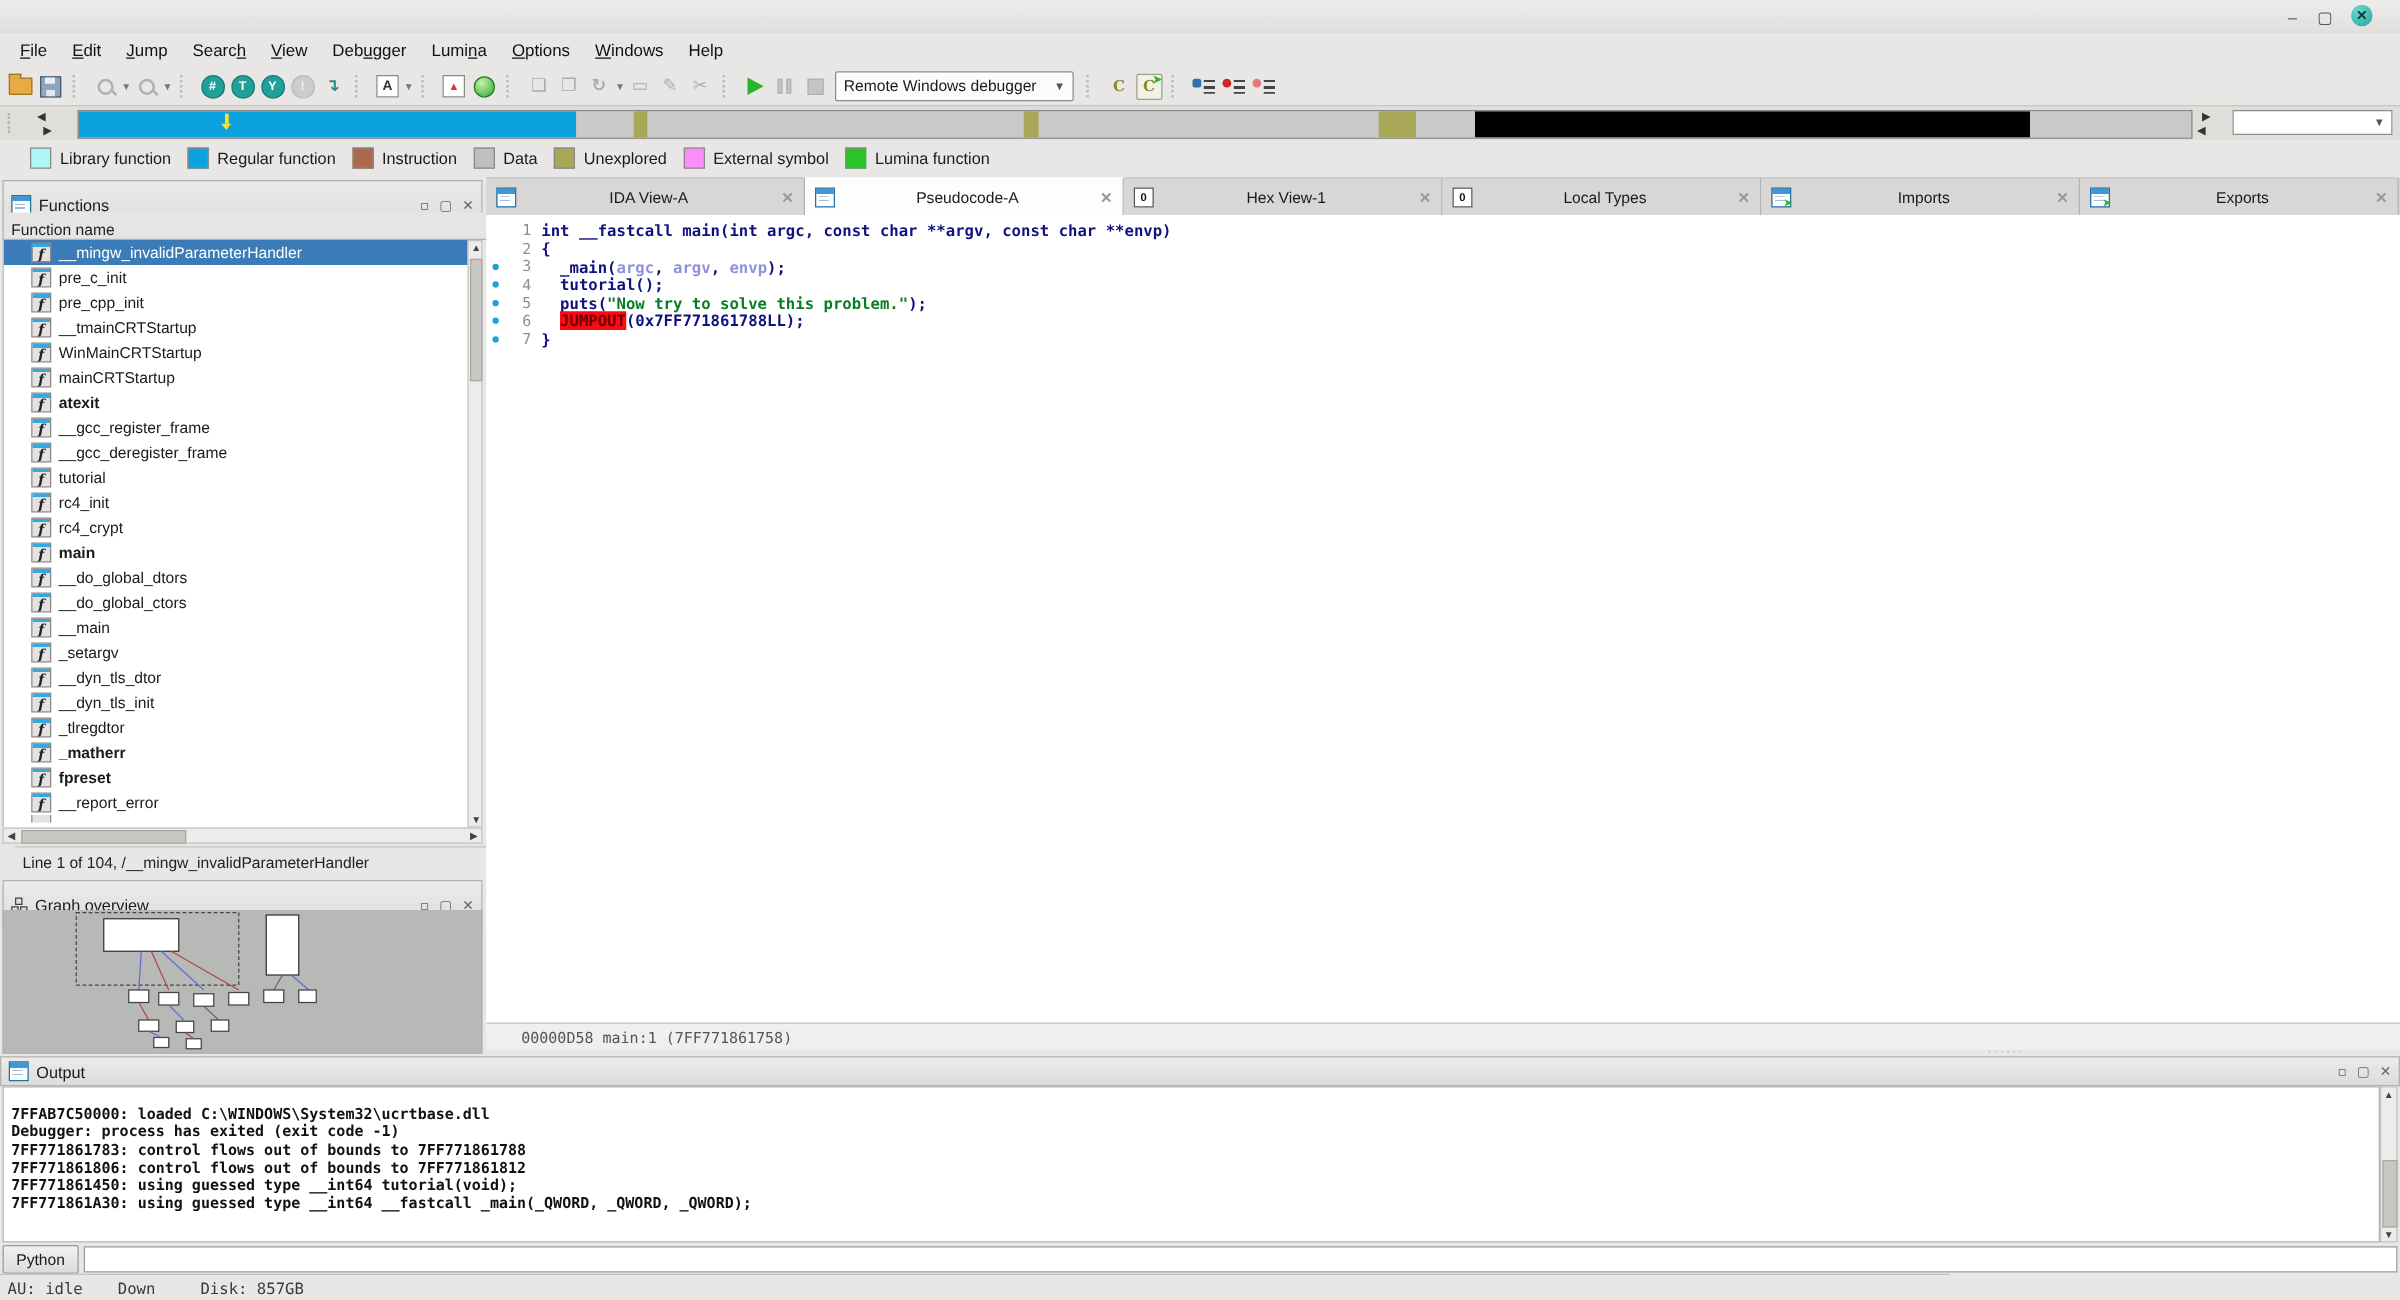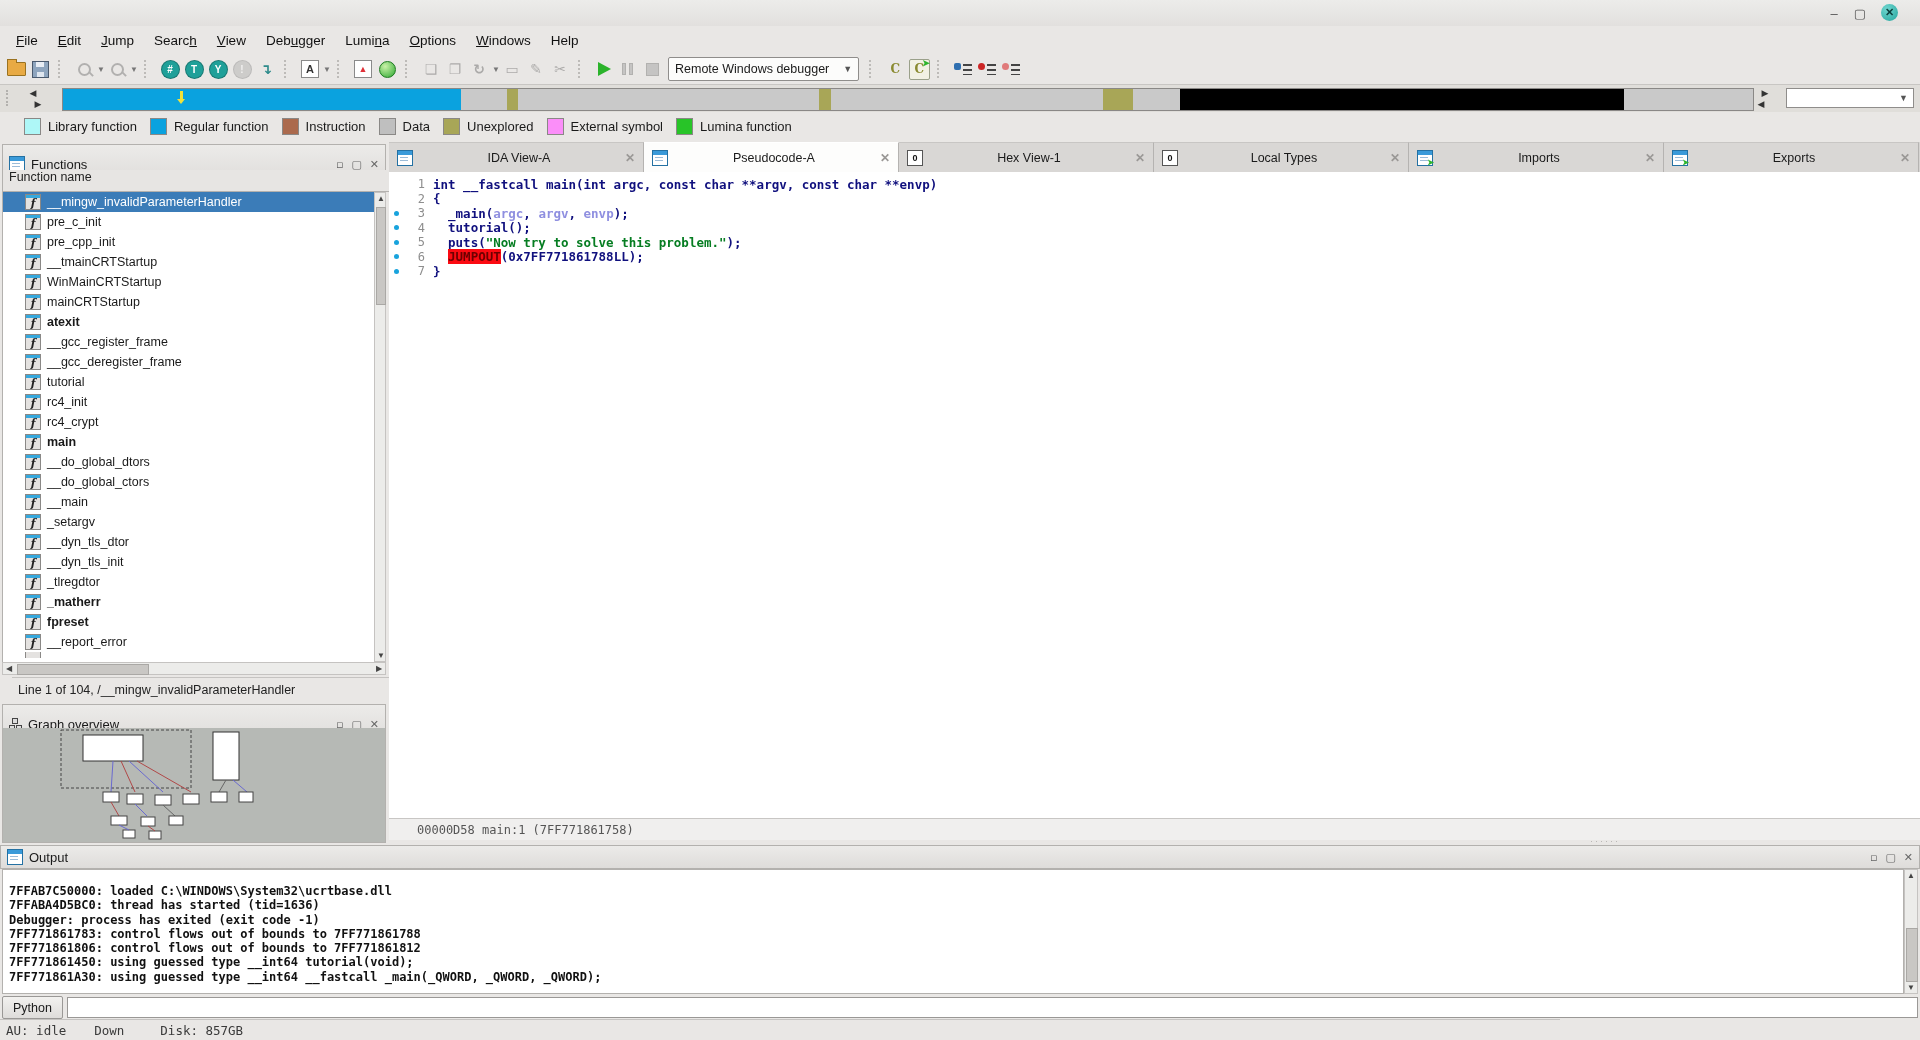--- a/index.html
+++ b/index.html
@@ -86,21 +86,21 @@
   .wicon.plain::after{display:none;}
   .wicon.plain .num{position:absolute;inset:0;display:flex;align-items:center;justify-content:center;font-size:9px;font-weight:bold;color:#111;}
   .gicon{width:13px;height:13px;position:relative;flex:none;}
   .gicon i{position:absolute;width:4px;height:4px;border:1px solid #444;background:#ddd;}
   .gicon i:nth-child(1){left:3px;top:0;}
   .gicon i:nth-child(2){left:0;top:7px;}
   .gicon i:nth-child(3){left:7px;top:7px;}
   
   #fpanel-head{left:2px;top:144px;width:384px;}
   #fcolhead{left:2px;top:170px;width:417px;height:22px;background:#e7e5e3;border:1px solid #b3b1ae;border-top:none;
-            display:flex;align-items:flex-start;padding-left:6px;box-sizing:border-box;font-size:12.5px;color:#222;}
+            display:flex;align-items:flex-end;padding-left:6px;box-sizing:border-box;font-size:12.5px;color:#222;}
   #flist{left:2px;top:192px;width:372px;height:470px;background:#fff;border-left:1px solid #b3b1ae;overflow:hidden;}
   .frow{height:20px;display:flex;align-items:center;gap:6px;padding-left:22px;font-size:12.5px;white-space:nowrap;}
   .frow.sel{background:#3b7cb8;color:#fff;}
   .frow.bold{font-weight:bold;}
   .ficon{width:14px;height:14px;border:1px solid #8a8886;background:linear-gradient(#35a8dd 0 3px,#e4e2e0 3px);
          display:flex;align-items:flex-end;justify-content:center;flex:none;
          font-family:"DejaVu Serif",serif;font-style:italic;font-weight:bold;font-size:11px;line-height:11px;color:#222;}
   #fvscroll{left:374px;top:192px;width:12px;height:470px;background:#ececea;border:1px solid #c5c3c1;box-sizing:border-box;}
   #fvthumb{position:absolute;left:1px;top:14px;width:8px;height:96px;background:#c9c7c4;border:1px solid #aaa8a5;}
   #fhscroll{left:2px;top:662px;width:384px;height:13px;background:#ececea;border:1px solid #c5c3c1;box-sizing:border-box;}
@@ -597,21 +597,20 @@
     <span class="wicon"></span>
     <span>Output</span>
     <span class="panel-ctls">
       <span>▫</span>
       <span>▢</span>
       <span>✕</span>
     </span>
   </div>
   <div id="ocontent" class="abs">
       <div class="oline">7FFAB7C50000: loaded C:\WINDOWS\System32\ucrtbase.dll</div>
-      <div class="oline">7FFABA4D5BC0: thread has started (tid=1636)</div>
       <div class="oline">Debugger: process has exited (exit code -1)</div>
       <div class="oline">7FF771861783: control flows out of bounds to 7FF771861788</div>
       <div class="oline">7FF771861806: control flows out of bounds to 7FF771861812</div>
       <div class="oline">7FF771861450: using guessed type __int64 tutorial(void);</div>
       <div class="oline">7FF771861A30: using guessed type __int64 __fastcall _main(_QWORD, _QWORD, _QWORD);</div>
     </div>
   <div id="ovscroll" class="abs">
     <span class="sb-arr" style="top:0;left:0;">▲</span>
     <div id="ovthumb"></div>
     <span class="sb-arr" style="bottom:0;left:0;">▼</span>

